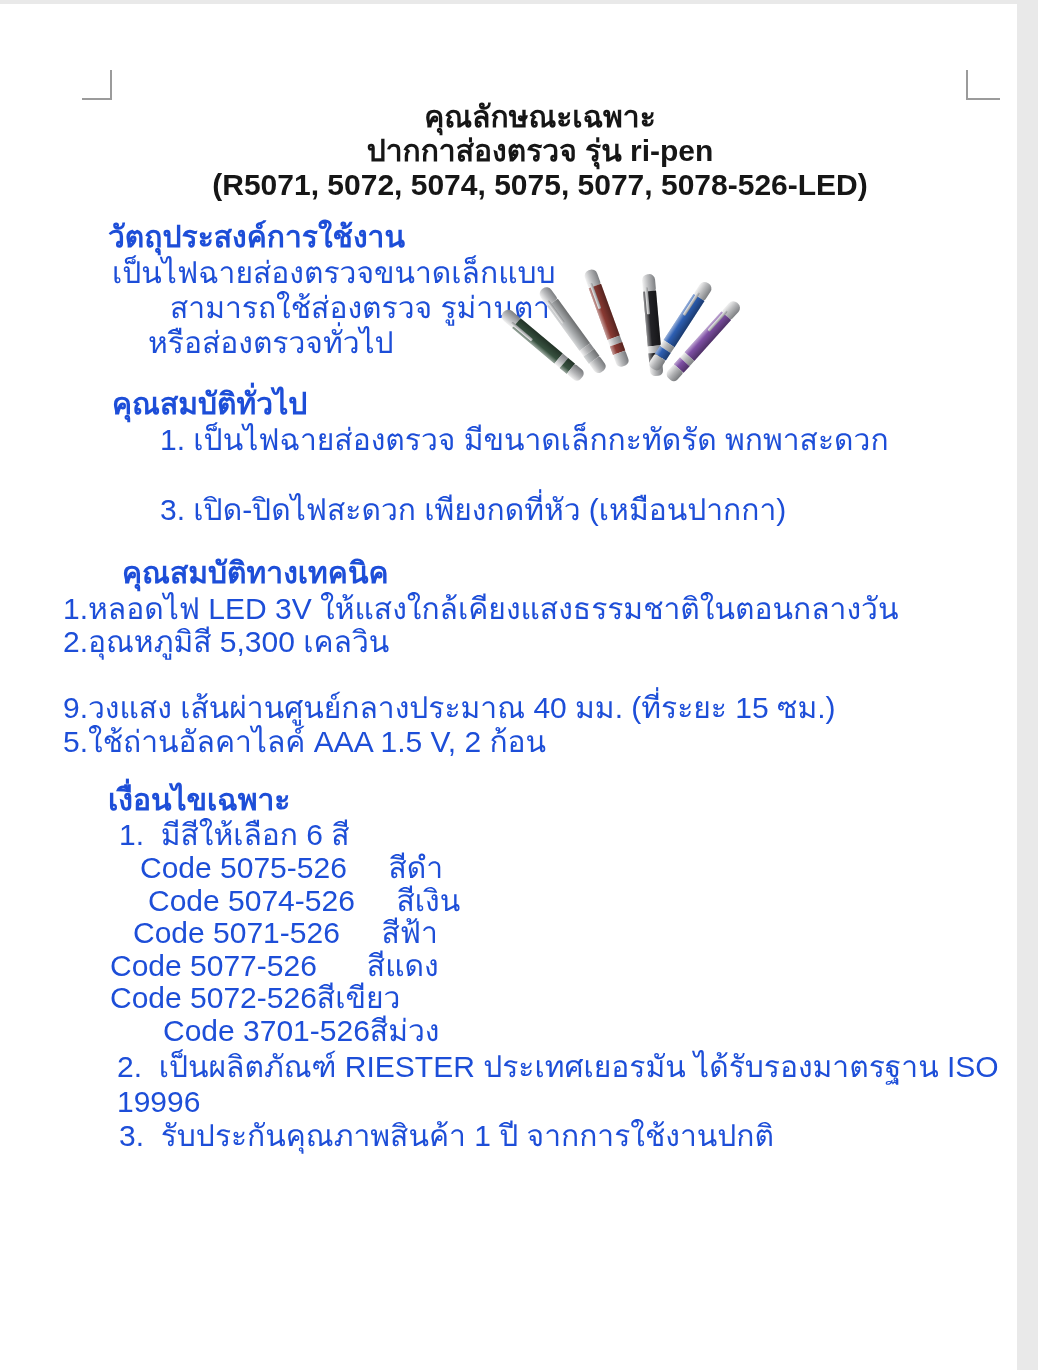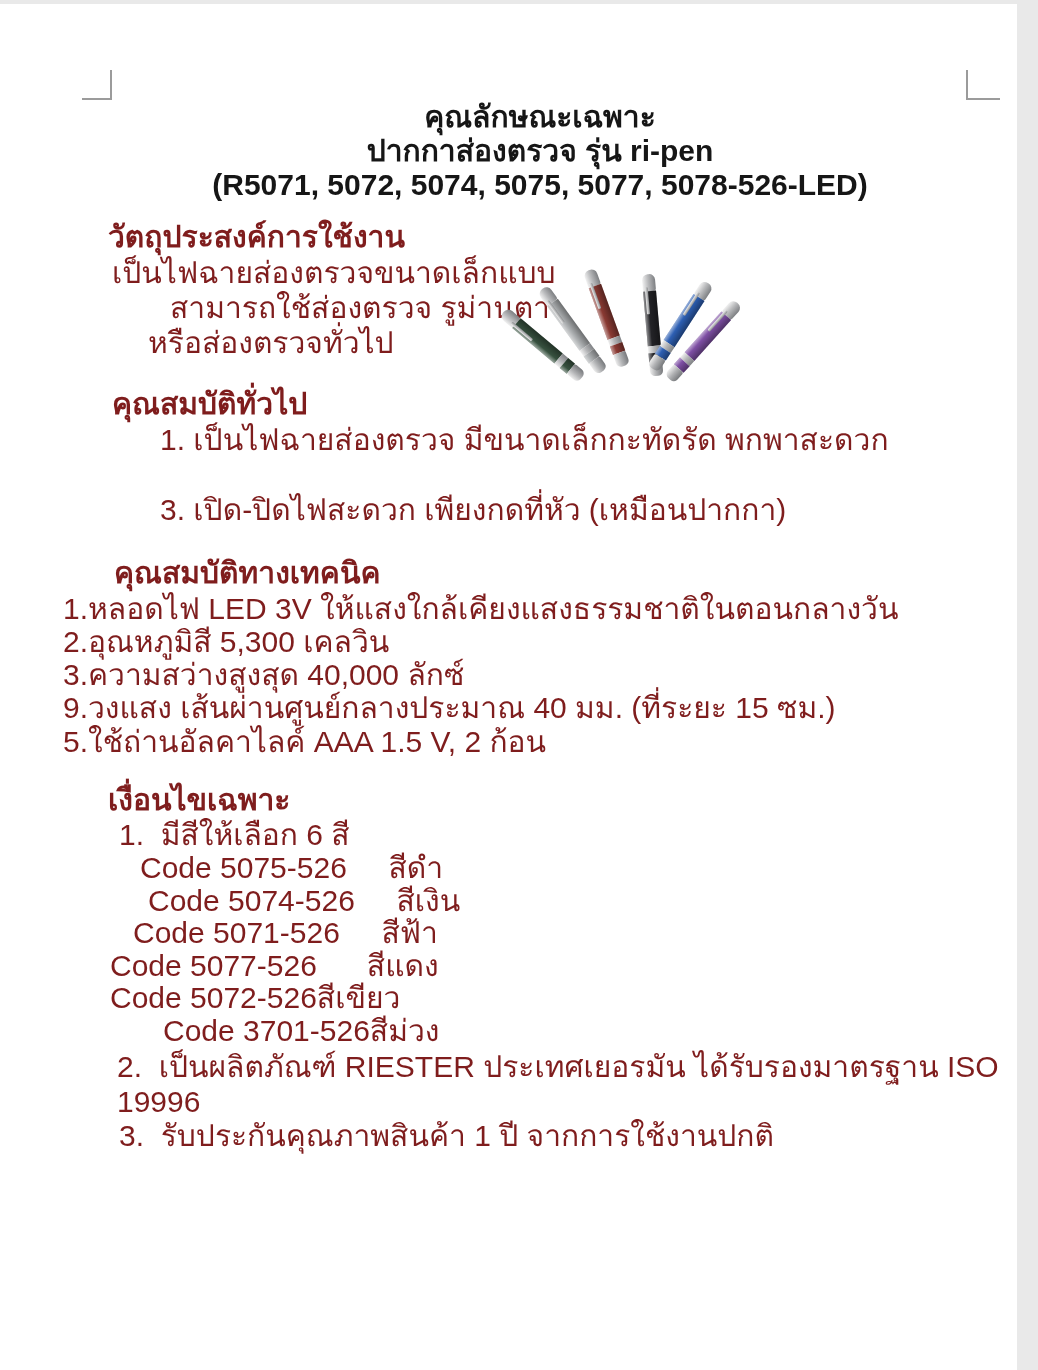--- a/index.html
+++ b/index.html
@@ -10,21 +10,21 @@
     background:#ffffff; overflow:hidden; color:#161616;
   }
   .strip-top  { position:absolute; left:0; top:0; width:100%; height:4px; background:#e9e9e9; }
   .strip-right{ position:absolute; right:0; top:0; width:21px; height:100%; background:#e9e9e9; }
 
   .crop-tl { position:absolute; left:82px;  top:70px; width:30px; height:30px;
              border-right:2px solid #9b9b9b; border-bottom:2px solid #9b9b9b; }
   .crop-tr { position:absolute; left:966px; top:70px; width:34px; height:30px;
              border-left:2px solid #9b9b9b;  border-bottom:2px solid #9b9b9b; }
 
-  .line { position:absolute; font-size:30px; line-height:34px; white-space:pre; color:#7f1d1d; }
+  .line { position:absolute; font-size:30px; line-height:34px; white-space:pre; color:#1d4ed8; }
   .bold { font-weight:bold; }
 
   .title-block { position:absolute; left:40px; top:100px; width:1000px; text-align:center; }
   .title-block .tl { font-size:30px; line-height:34px; font-weight:bold; white-space:pre; }
 
   
   .product-photo { position:absolute; left:488px; top:266px; width:324px; height:126px; }
   .pen {
     position:absolute; width:13px; height:102px;
     display:flex; flex-direction:column; transform-origin:50% 50%;
@@ -118,24 +118,23 @@
         <div class="pen-band"></div>
       <div class="pen-lower"></div>
         <div class="pen-tip"></div>
     </div>
   </div>
 
   <div class="line bold" style="left:112px; top:387px;">คุณสมบัติทั่วไป</div>
   <div class="line" style="left:160px; top:423px;">1. เป็นไฟฉายส่องตรวจ มีขนาดเล็กกะทัดรัด พกพาสะดวก</div>
   <div class="line" style="left:160px; top:493px;">3. เปิด-ปิดไฟสะดวก เพียงกดที่หัว (เหมือนปากกา)</div>
 
-  <div class="line bold" style="left:114px; top:556px;text-align:center;">คุณสมบัติทางเทคนิค</div>
+  <div class="line bold" style="left:122px; top:556px;text-align:center;">คุณสมบัติทางเทคนิค</div>
   <div class="line" style="left:63px; top:592px;">1.หลอดไฟ LED 3V ให้แสงใกล้เคียงแสงธรรมชาติในตอนกลางวัน</div>
   <div class="line" style="left:63px; top:625px;">2.อุณหภูมิสี 5,300 เคลวิน</div>
-  <div class="line" style="left:63px; top:658px;">3.ความสว่างสูงสุด 40,000 ลักซ์</div>
   <div class="line" style="left:63px; top:691px;">9.วงแสง เส้นผ่านศูนย์กลางประมาณ 40 มม. (ที่ระยะ 15 ซม.)</div>
   <div class="line" style="left:63px; top:725px;">5.ใช้ถ่านอัลคาไลค์ AAA 1.5 V, 2 ก้อน</div>
 
   <div class="line bold" style="left:108px; top:783px;">เงื่อนไขเฉพาะ</div>
   <div class="line" style="left:119px; top:818px;">1.  มีสีให้เลือก 6 สี</div>
 
   <div class="line" style="left:140px; top:851px;">Code 5075-526     สีดำ</div>
   <div class="line" style="left:148px; top:884px;">Code 5074-526     สีเงิน</div>
   <div class="line" style="left:133px; top:916px;">Code 5071-526     สีฟ้า</div>
   <div class="line" style="left:110px; top:949px;">Code 5077-526      สีแดง</div>

